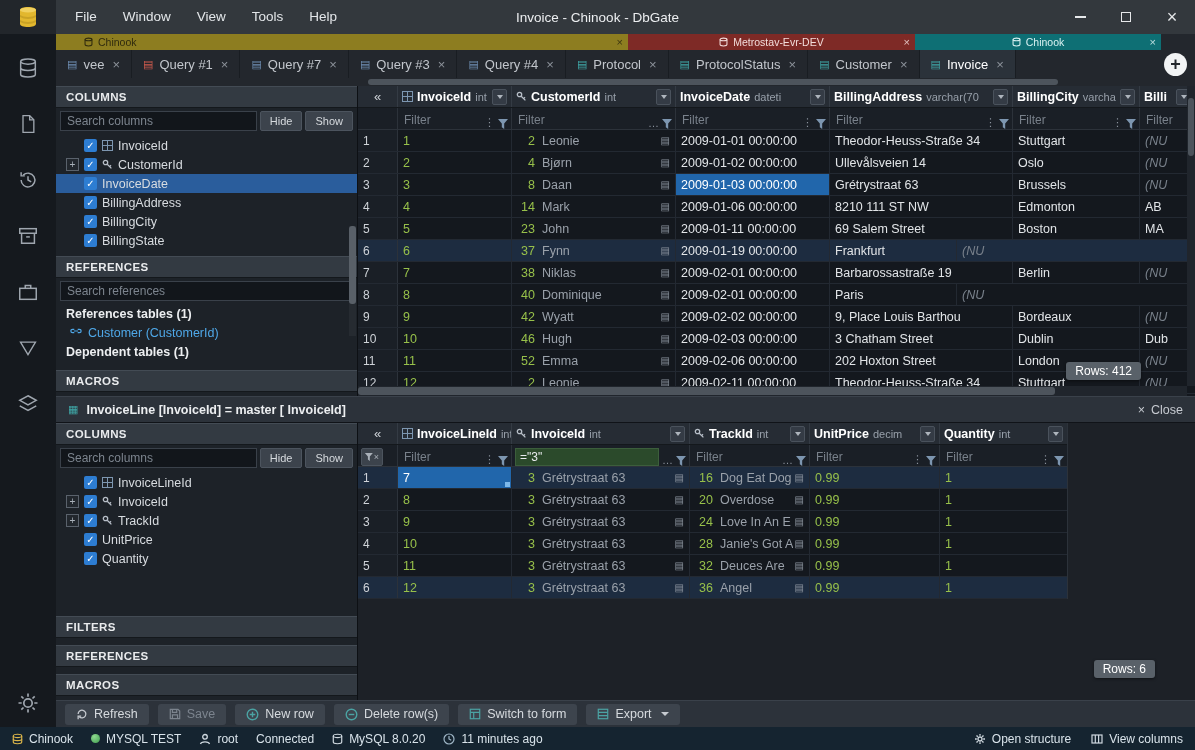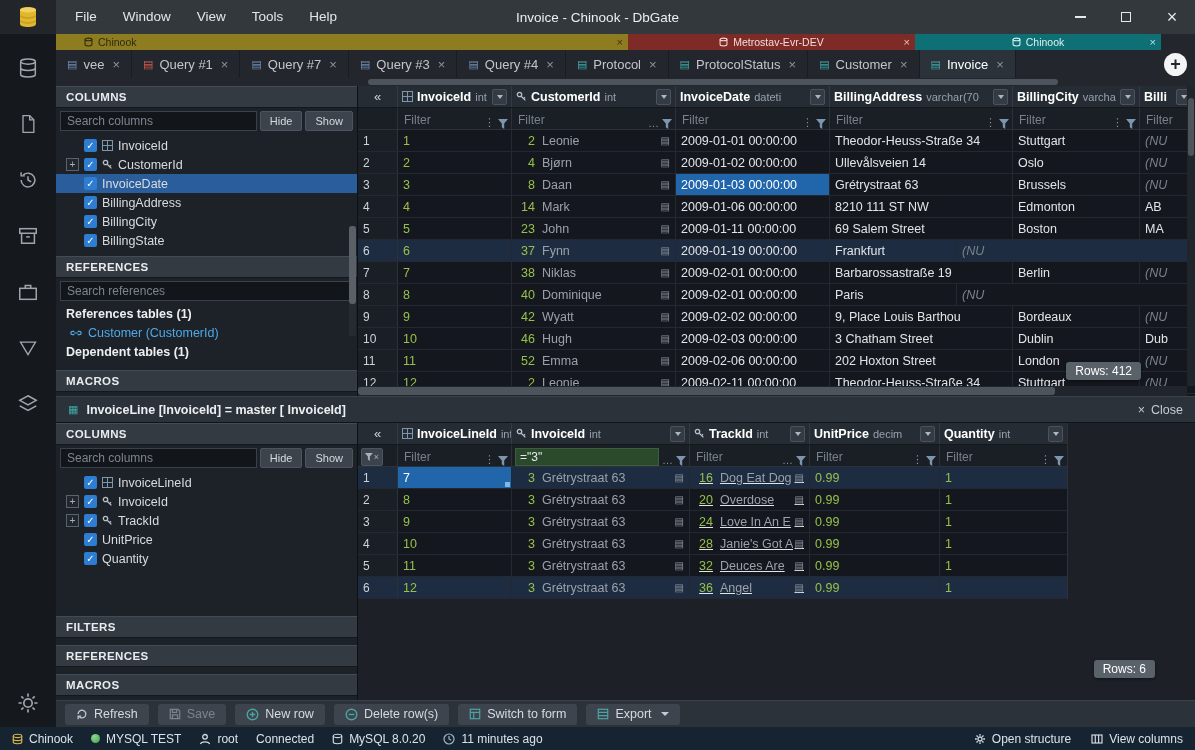--- a/index.html
+++ b/index.html
@@ -77,21 +77,21 @@
   .titem.expandable .expander { visibility:visible; }
   .titem.selected { background:#2a5d9c; }
   .cbx { width:13px; height:13px; background:#2d7dd2; border-radius:2px; color:#fff; font-size:10px;
     display:flex; align-items:center; justify-content:center; flex:0 0 auto; }
   .ico-col, .ico-key { display:none; align-items:center; }
   .colic .ico-col { display:inline-flex; }
   .keyic .ico-key { display:inline-flex; }
   .ptrack { position:absolute; right:1px; top:140px; width:7px; height:110px; background:#262b31; }
   .pthumb { width:7px; height:78px; background:#596068; border-radius:3px; }
   .ref-bold { font-size:12.5px; font-weight:bold; color:#eceef0; padding:3px 10px; }
-  .ref-link-row { display:flex; align-items:center; gap:6px; padding:2px 10px 2px 14px; }
+  .ref-link-row { display:flex; align-items:flex-start; gap:6px; padding:2px 10px 2px 14px; }
   .ref-link { color:#4fa8e8; font-size:12.5px; }
   .linkico { color:#4fa8e8; font-size:11px; display:inline-flex; }
 
   
   .grid-area { flex:1; min-width:0; position:relative; background:#14181e; display:flex; flex-direction:column; }
   .ghead { height:22px; display:flex; background:#262c34; border-bottom:1px solid #14181c; flex:0 0 auto; }
   .gcoll { width:40px; flex:0 0 auto; display:flex; align-items:center; justify-content:center; color:#cfd3d8;
     font-size:13px; border-right:1px solid #343b44; }
   .ghs { flex:1; display:flex; min-width:0; overflow:hidden; }
   .gh { display:flex; align-items:center; gap:4px; padding:0 4px; border-right:1px solid #343b44;
@@ -130,21 +130,21 @@
   .mrows { flex:1 1 auto; min-height:0; }
   .grow { height:22px; display:flex; background:#14181e; border-bottom:1px solid #232932; }
   .grow.rowsel { background:#1d2c40; }
   .grow.rowsel .rn { background:#1d2c40; }
   .cell { display:flex; align-items:center; padding:0 5px; font-size:12.5px; color:#e2e5e8;
     border-right:1px solid #232932; overflow:hidden; white-space:nowrap; flex:0 0 auto; position:relative; }
   .rn { width:40px; background:#1a1f26; color:#cfd3d8; font-size:12px; border-right:1px solid #2c323a; }
   .num { color:#97c04a; }
   .mrows .c1{width:114px;} .mrows .c2{width:164px;} .mrows .c3{width:154px;}
   .mrows .c4{width:183px;} .mrows .c5{width:127px;} .mrows .c6{flex:1 1 auto; border-right:none;}
-  .drows .c1{width:114px;} .drows .c2{width:178px;} .drows .c3{width:120px;text-decoration:underline;}
+  .drows .c1{width:114px;} .drows .c2{width:178px;} .drows .c3{width:120px;}
   .drows .c4{width:130px;} .drows .c5{width:128px;}
   .fknum { color:#97c04a; min-width:18px; text-align:right; }
   .fkname { color:#9aa1aa; margin-left:7px; overflow:hidden; }
   .fkopen { margin-left:auto; color:#8a929c; font-size:10px; flex:0 0 auto; }
   .selcell { background:#2166ab; color:#fff; }
   .selcell.num, .selcell .num { color:#fff; }
   .selcell::after { content:''; position:absolute; right:1px; bottom:1px; width:5px; height:5px; background:#7db8ea; }
   .c3.selcell::after { display:none; }
   .drows .c1.selcell::after { display:block; }
   .nullv { color:#79818b; font-style:italic; }

